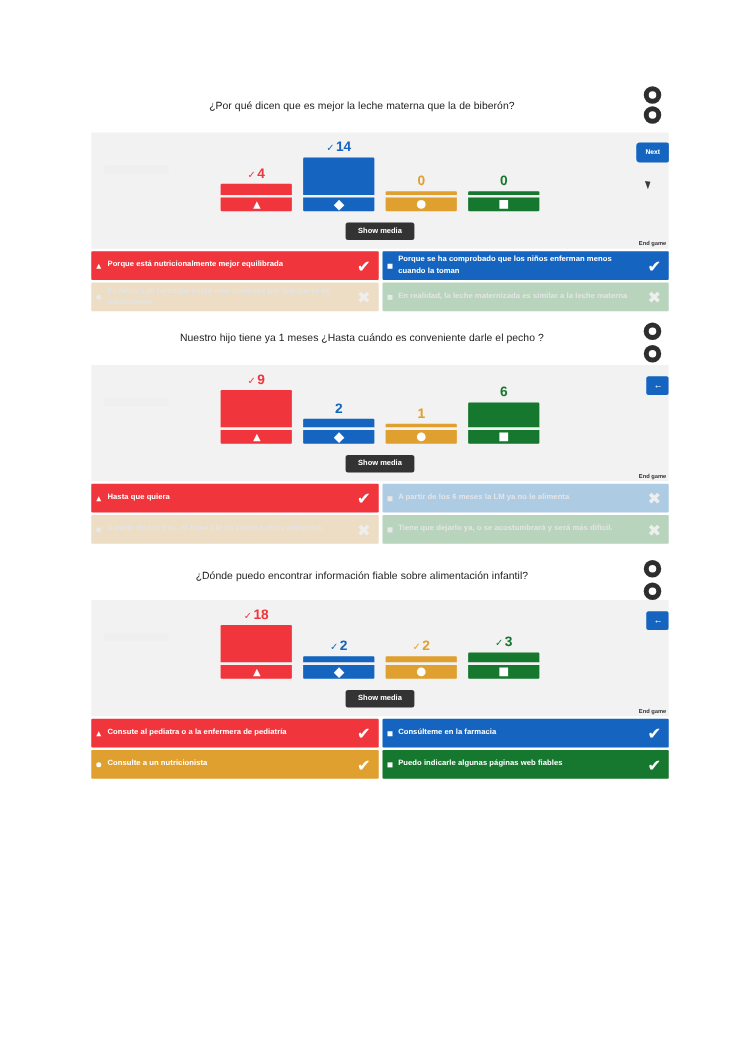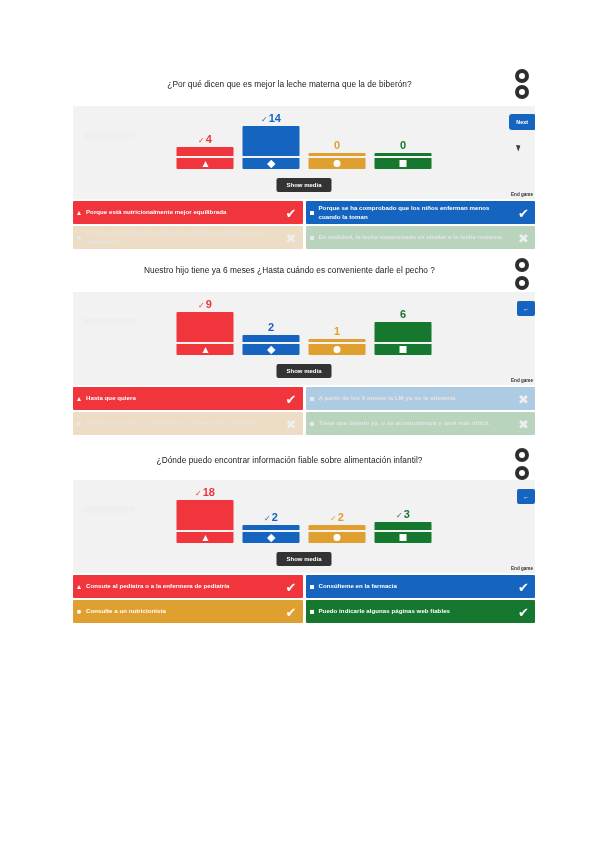--- a/index.html
+++ b/index.html
@@ -275,21 +275,21 @@
           <span class="ansym s-cir"></span>
           <span class="anstext">Es falso. Las fórmulas están más cuidadas por fabricarse en laboratorios</span>
           <span class="mark xmark">✖</span>
         </div>
         <div class="ans a-green faded">
           <span class="ansym s-sqr"></span>
           <span class="anstext">En realidad, la leche maternizada es similar a la leche materna</span>
           <span class="mark xmark">✖</span>
         </div>
       </div>
-      <div class="qtitle" style="position: absolute; left: 40px; right: 60px; top: 266px;">Nuestro hijo tiene ya 6 meses ¿Hasta cuándo es conveniente darle el pecho ?</div>
+      <div class="qtitle" style="position: absolute; left: 40px; right: 60px; top: 266px;">Nuestro hijo tiene ya 1 meses ¿Hasta cuándo es conveniente darle el pecho ?</div>
       <div class="panel" style="position: absolute; left: 73px; top: 292px; height: 93px;">
         <div class="faint-timer"></div>
         <div class="faint-timer2"></div>
         <div class="arrow-btn">←</div>
         <div class="endgame">End game</div>
         <div class="chart">
           <div class="bars">
             <div class="barcol">
               <div class="barnum" style="color: rgb(240, 53, 60);"><span class="tick">✓</span><span>9</span></div>
               <div class="barfill" style="height: 30px; background: rgb(240, 53, 60);"></div>

